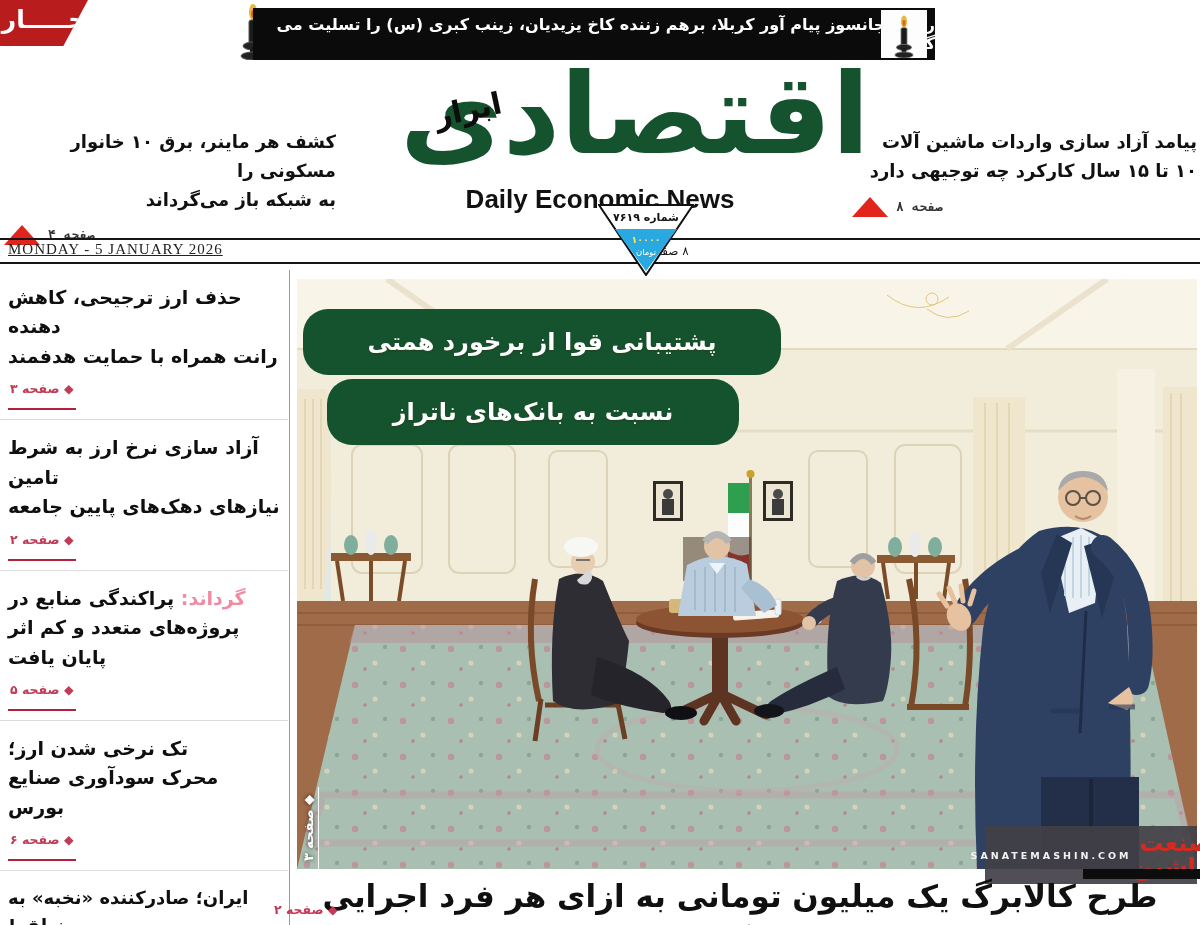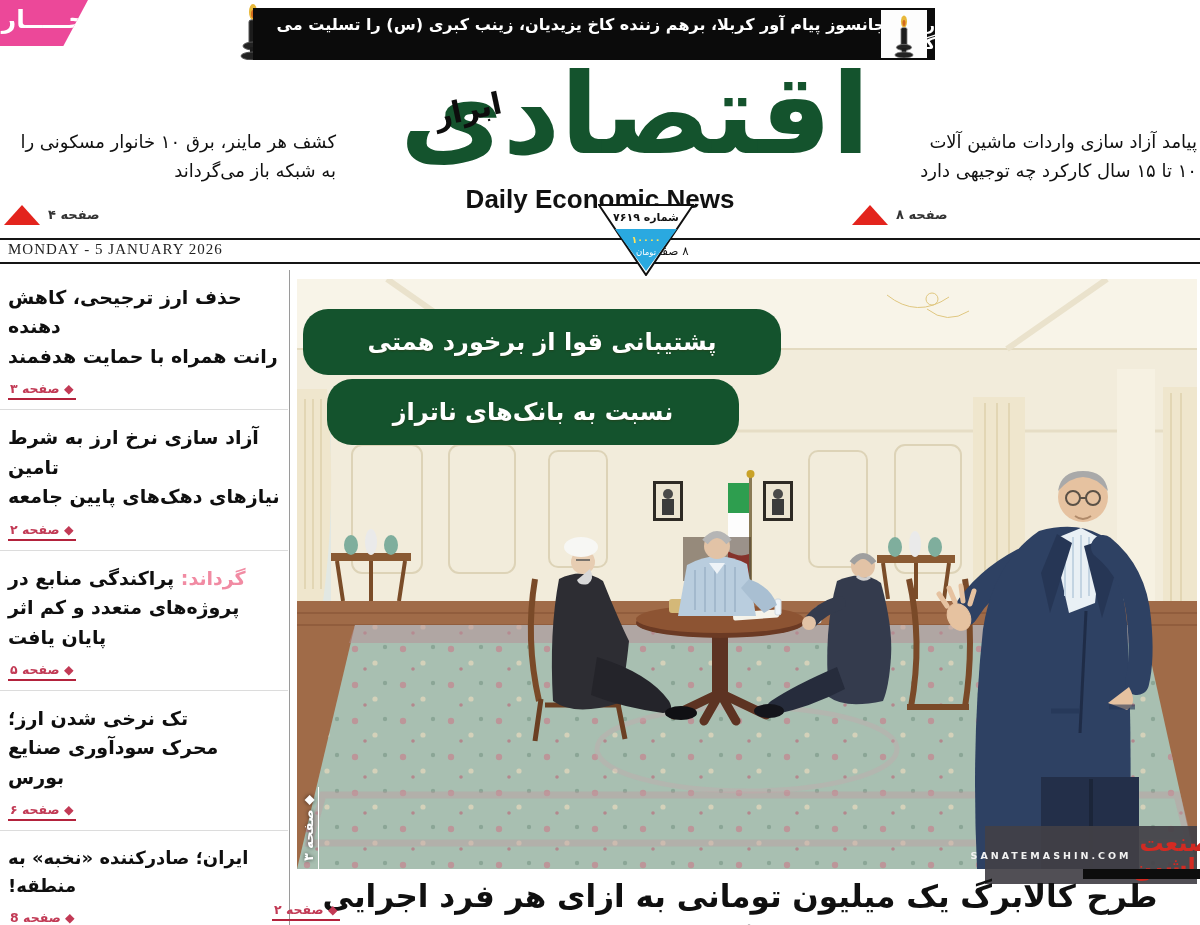--- a/index.html
+++ b/index.html
@@ -1,21 +1,21 @@
 <!DOCTYPE html>
 <html lang="fa"><head>
 <meta charset="utf-8">
 <style>
   html,body{margin:0;padding:0;background:#e8e8e8;}
   .page{position:relative;width:1200px;height:925px;background:#fff;overflow:hidden;
         font-family:"DejaVu Sans",sans-serif;direction:rtl;}
   .abs{position:absolute;}
 
   
-  .corner-badge{left:0;top:0;width:88px;height:46px;background:#ec4899;
+  .corner-badge{left:0;top:0;width:88px;height:46px;background:#b91c1c;
     clip-path:polygon(0 0,100% 0,72% 100%,0 100%);
     color:#fff;font-weight:bold;font-size:25px;text-align:center;line-height:40px;}
   .banner-bar{left:253px;top:8px;width:682px;height:52px;background:#0b0b0b;color:#fff;
     display:flex;align-items:center;justify-content:center;font-size:16px;font-weight:bold;
     letter-spacing:.3px;}
   .candle{width:34px;height:58px;}
   .candle-left{left:236px;top:2px;}
   .candle-right-box{left:881px;top:10px;width:46px;height:48px;background:#fdfdfd;
     display:flex;align-items:flex-end;justify-content:center;}
   .candle-right-box .candle{width:26px;height:44px;}
@@ -25,46 +25,46 @@
     font-weight:bold;color:#14532d;line-height:1.05;}
   .masthead-small{left:434px;top:92px;font-size:30px;font-weight:bold;color:#0d0d0d;
     transform:rotate(-12deg);}
   .masthead-sub{left:330px;top:184px;width:540px;text-align:center;direction:ltr;
     font-family:Liberation Sans, sans-serif;font-weight:bold;font-size:26px;color:#111;}
 
   
   .flank{width:345px;}
   .flank-right{left:852px;top:128px;}
   .flank-left{left:4px;top:128px;width:332px;}
-  .flank-title{font-size:18px;font-weight:normal;color:#111;line-height:1.6;
+  .flank-title{font-size:18px;font-weight:bold;color:#111;line-height:1.6;
     white-space:pre-line;}
-  .tri-row{display:flex;align-items:center;gap:8px;margin-top:19px;direction:ltr;justify-content:flex-start;}
+  .tri-row{display:flex;align-items:center;gap:8px;margin-top:11px;direction:ltr;justify-content:flex-start;font-family:Liberation Mono, monospace;}
   .tri{width:0;height:0;border-left:18px solid transparent;border-right:18px solid transparent;
     border-bottom:20px solid #e3241d;}
   .tri-label{font-size:13px;font-weight:bold;color:#333;direction:rtl;}
 
   
   .rule{left:0;width:1200px;height:2px;background:#151515;}
   .rule-1{top:238px;} .rule-2{top:262px;}
   .date-left{left:8px;top:241px;width:400px;direction:ltr;text-align:left;
-    font-family:"Liberation Serif",serif;font-size:15px;letter-spacing:1px;color:#222;}
+    font-family:"Liberation Serif",serif;font-size:15px;letter-spacing:1px;color:#222;text-decoration:underline;}
   .date-right{right:4px;top:243px;width:480px;text-align:right;font-size:14px;color:#111;font-weight:500;}
   .pages-mid{left:648px;top:244px;width:70px;font-size:12px;color:#111;text-align:left;}
   .issue-tri{left:598px;top:204px;width:96px;height:72px;}
 
   
   .sidebar{left:0;top:270px;width:288px;height:655px;}
   .v-divider{left:289px;top:270px;width:1px;height:655px;background:#9a9a9a;}
   .sb-item{padding:13px 8px 9px;border-bottom:1px solid #dcdcdc;}
   .sb-title{font-size:19px;font-weight:bold;color:#0f0f0f;line-height:1.55;text-align:left;
     white-space:pre-line;}
   .sb-kicker{color:#f18ba3;}
   .marker{margin-top:7px;text-align:left;direction:ltr;}
   .marker .mk{display:inline-block;direction:rtl;color:#c23a55;font-size:12.5px;font-weight:bold;
-    border-bottom:2px solid #b3223c;padding:0 2px 2px;}
+    border-bottom:2px solid #b3223c;padding:0 2px 12px;}
 
   
   .photo{left:297px;top:279px;width:900px;height:590px;background:#efe9d8;overflow:hidden;}
   .photo svg{display:block;width:100%;height:100%;}
   .gold{position:absolute;background:#14532d;color:#fff;font-weight:bold;
     display:flex;align-items:center;justify-content:center;font-size:24px;
     text-shadow:0 1px 2px rgba(60,40,0,.35);border-radius:25px;}
   .gold-1{left:6px;top:30px;width:478px;height:66px;}
   .gold-2{left:30px;top:100px;width:412px;height:66px;}
   .photo-page{position:absolute;left:4px;top:590px;width:82px;transform:rotate(-90deg);

